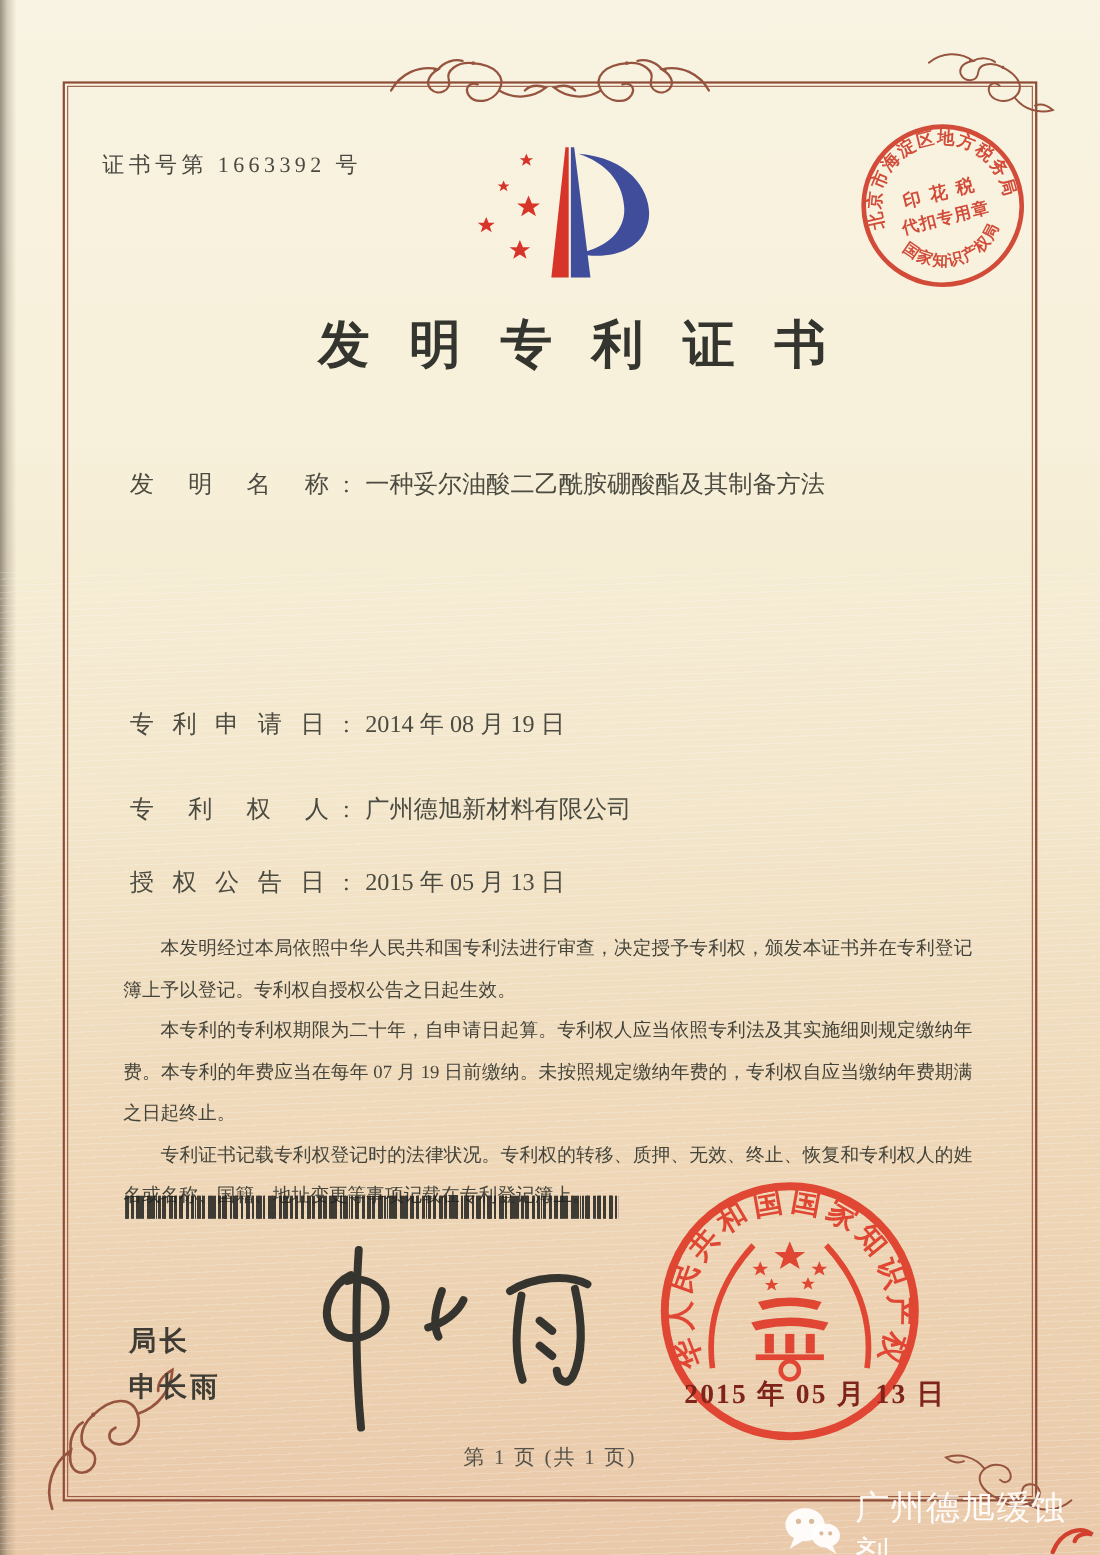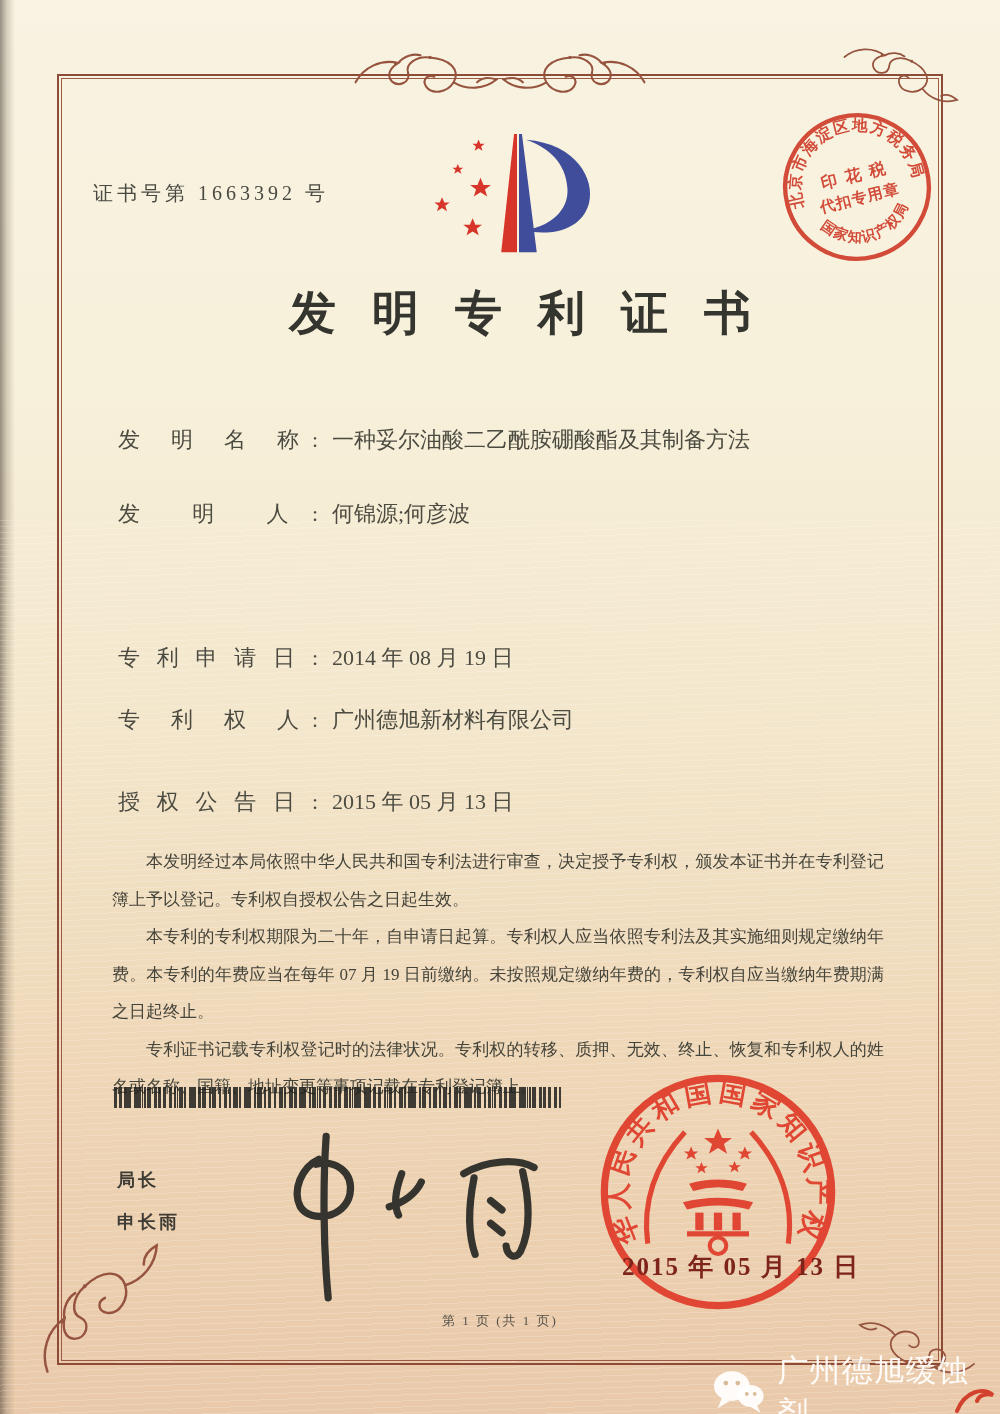--- a/index.html
+++ b/index.html
@@ -15,45 +15,45 @@
     opacity:.6;
   }
   
   .edge-left{position:absolute;left:0;top:0;width:15px;height:100%;
     background:linear-gradient(90deg, rgba(72,63,52,.55), rgba(122,109,90,.28) 45%, rgba(0,0,0,0));}
   .crease{position:absolute;left:941px;top:92px;width:2px;height:1272px;background:rgba(110,80,60,.28);}
   
   .frame{position:absolute;left:57px;top:74px;right:57px;bottom:49px;border:2.5px solid #8e4b37;}
   .frame::after{content:"";position:absolute;inset:2px;border:1px solid #9a5a44;}
   .orn{position:absolute;color:#96543f;}
-  .cert-no{position:absolute;left:93px;top:136px;font-size:20px;letter-spacing:4px;color:#494942;margin-top:44px;}
+  .cert-no{position:absolute;left:93px;top:136px;font-size:20px;letter-spacing:4px;color:#494942;}
   .logo{position:absolute;left:418px;top:126px;width:200px;height:148px;}
   .tax-stamp{position:absolute;left:770px;top:100px;width:174px;height:174px;transform:rotate(-14deg);opacity:.92;}
   .title{position:absolute;left:0;top:282px;width:100%;text-align:center;
     font-size:47px;font-weight:700;letter-spacing:36px;text-indent:36px;color:#35352f;margin-left:20px;}
   .field{position:absolute;left:118px;font-size:22px;color:#4c4b41;white-space:nowrap;}
   .f-label{display:inline-block;width:200px;text-align:justify;text-align-last:justify;}
   .f-value{margin-left:14px;margin-top:10px;}
   .paras{position:absolute;left:112px;top:843px;width:772px;font-size:17px;line-height:37.5px;
     color:#45443a;text-align:justify;}
   .paras p{margin:0;text-indent:2em;}
   .barcode{position:absolute;left:114px;top:1087px;width:448px;height:21px;
     background:
       repeating-linear-gradient(90deg,#20201e 0 2px,rgba(0,0,0,0) 2px 5px),
       repeating-linear-gradient(90deg,#20201e 0 1px,rgba(0,0,0,0) 1px 7px),
       repeating-linear-gradient(90deg,#20201e 0 3px,rgba(0,0,0,0) 3px 11px);
     opacity:.85;}
-  .d-line{position:absolute;left:117px;font-size:18px;font-weight:600;letter-spacing:3px;
-    color:#3e3c34;font-family:"Liberation Sans","DejaVu Sans",sans-serif;}
+  .d-line{position:absolute;left:117px;font-size:25px;font-weight:600;letter-spacing:3px;
+    color:#3e3c34;font-family:"Liberation Sans","DejaVu Sans",sans-serif;margin-top:34px;}
   .signature{position:absolute;left:262px;top:1118px;width:300px;height:190px;}
   .seal{position:absolute;left:594px;top:1068px;width:248px;height:248px;opacity:.9;}
   .seal-date{position:absolute;left:622px;top:1250px;font-size:25px;font-weight:700;
     letter-spacing:2px;color:#7e241a;white-space:nowrap;}
   .footer{position:absolute;left:0;top:1312px;width:100%;text-align:center;
-    font-size:13px;letter-spacing:2px;color:#56524a;}
+    font-size:19px;letter-spacing:2px;color:#56524a;}
   .watermark{position:absolute;left:710px;top:1350px;display:flex;align-items:center;gap:10px;
     color:rgba(255,255,255,.92);font-size:31px;letter-spacing:1px;
     font-family:"Liberation Sans","DejaVu Sans",sans-serif;}
   .red-curl{position:absolute;left:953px;top:1383px;width:44px;height:30px;}
 </style>
 </head>
 <body>
 
 <div class="page">
 
@@ -119,25 +119,23 @@
     <text x="80" y="95" font-size="14" font-weight="700" fill="#cf3e2c" text-anchor="middle" letter-spacing="1">代扣专用章</text>
     <text font-size="13" font-weight="700" fill="#cf3e2c" letter-spacing="1">
       <textPath href="#taxBottom" startOffset="50%" text-anchor="middle">国家知识产权局</textPath>
     </text>
   </svg>
 
   <div class="title">发明专利证书</div>
 
   <div class="field" style="top:425px">
     <span class="f-label">发 明 名 称:</span><span class="f-value">一种妥尔油酸二乙酰胺硼酸酯及其制备方法</span></div>
-  <div class="field" style="top:499px">
-    <span class="f-label">发 明 人:</span><span class="f-value">何锦源;何彦波</span></div>
   <div class="field" style="top:643px">
     <span class="f-label">专利申请日:</span><span class="f-value">2014 年 08 月 19 日</span></div>
-  <div class="field" style="top:705px">
+  <div class="field" style="top:721px">
     <span class="f-label">专 利 权 人:</span><span class="f-value">广州德旭新材料有限公司</span></div>
   <div class="field" style="top:787px">
     <span class="f-label">授权公告日:</span><span class="f-value">2015 年 05 月 13 日</span></div>
 
   <div class="paras">
     <p>本发明经过本局依照中华人民共和国专利法进行审查，决定授予专利权，颁发本证书并在专利登记簿上予以登记。专利权自授权公告之日起生效。</p>
     <p>本专利的专利权期限为二十年，自申请日起算。专利权人应当依照专利法及其实施细则规定缴纳年费。本专利的年费应当在每年 07 月 19 日前缴纳。未按照规定缴纳年费的，专利权自应当缴纳年费期满之日起终止。</p>
     <p>专利证书记载专利权登记时的法律状况。专利权的转移、质押、无效、终止、恢复和专利权人的姓名或名称、国籍、地址变更等事项记载在专利登记簿上。</p>
   </div>
 

